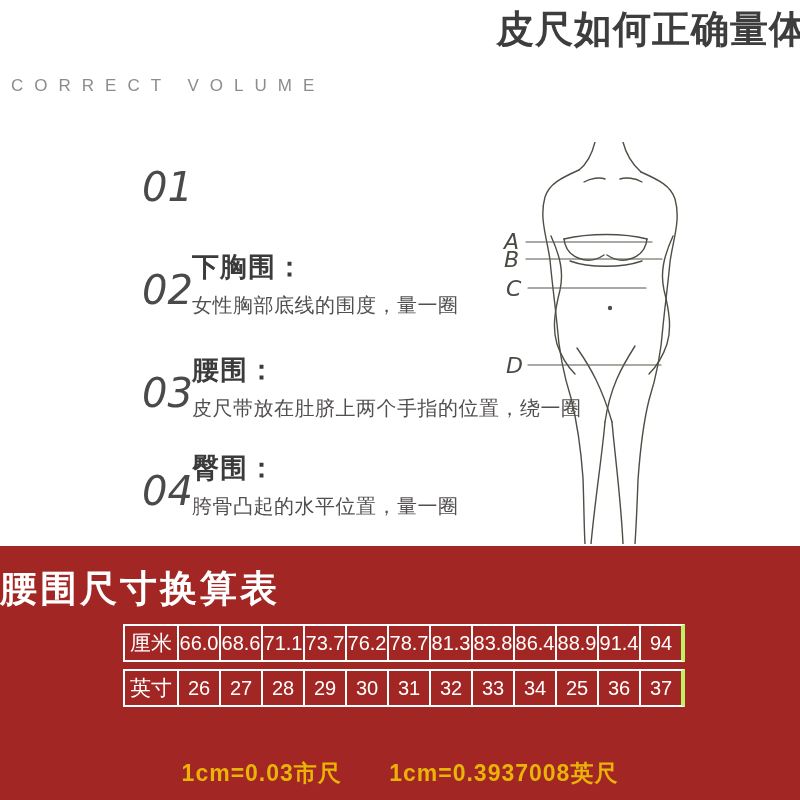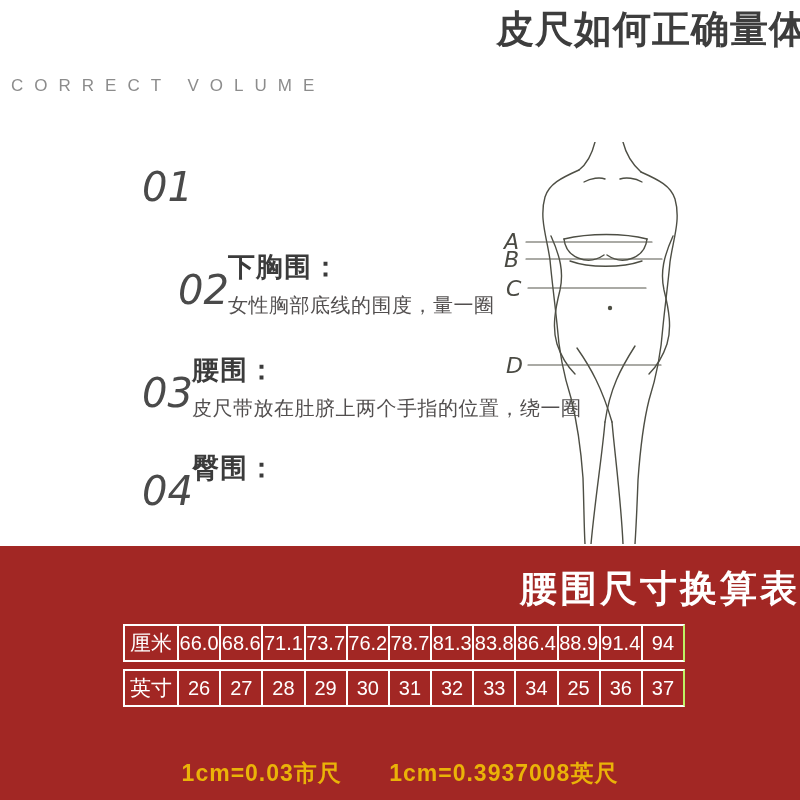--- a/index.html
+++ b/index.html
@@ -18,44 +18,44 @@
   }
   
   .step{position:absolute;left:142px;white-space:nowrap;}
   .step .num{
     position:absolute;left:0;top:18px;font-style:italic;font-size:40px;
     color:#4a4a4a;font-weight:500;font-family:"DejaVu Sans",sans-serif;
   }
   .step .body{margin-left:50px;}
   .step .heading{font-size:27px;font-weight:800;color:#3b3b3b;letter-spacing:1px;}
   .step .desc{font-size:20px;color:#524f4f;margin-top:7px;letter-spacing:0.5px;}
-  .step1{top:146px;} .step2{top:249px;margin-left:36px;} .step3{top:352px;} .step4{top:450px;}
+  .step1{top:146px;} .step2{top:249px;} .step3{top:352px;} .step4{top:450px;}
   
   .figure{position:absolute;left:493px;top:142px;width:222px;height:402px;}
   .figure path{fill:none;stroke:#4d4e44;stroke-width:1.4;stroke-linecap:round;}
   .figure .mline{stroke:#56564d;stroke-width:1.2;}
   .figure .dot{fill:#4d4e44;stroke:none;}
   .figure text{
     font-family:"DejaVu Sans",sans-serif;font-style:italic;font-size:22px;fill:#4a4a43;
   }
   
   .red-band{position:absolute;top:546px;left:0;width:800px;height:254px;background:#a22724;}
   .band-title{
-    position:absolute;top:18px;left:0;width:100%;text-align:right;
+    position:absolute;top:18px;left:0;width:100%;text-align:left;
     font-size:37px;font-weight:800;color:#ffffff;letter-spacing:3px;
   }
   .conv-table{position:absolute;top:78px;left:123px;width:562px;}
   .conv-row{display:flex;margin-bottom:7px;}
   .conv-row:last-child{margin-bottom:0;}
   .cell{
     flex:1;height:34px;line-height:34px;text-align:center;
     border-top:2px solid #fff;border-bottom:2px solid #fff;border-left:2px solid #fff;
     font-size:20px;color:#ffffff;overflow:hidden;
   }
-  .cell:last-child{border-right:2px solid #bef264;}
+  .cell:last-child{border-right:4px solid #bef264;}
   .cell.label{flex:0 0 52px;font-size:21px;}
   .footnote{
     position:absolute;top:212px;left:0;width:100%;text-align:center;
     font-size:23px;font-weight:700;color:#eab308;letter-spacing:1px;
   }
   .footnote span{margin:0 20px;}
 </style>
 </head>
 <body>
 
@@ -79,20 +79,21 @@
       <div class="num">03</div>
       <div class="body">
         <div class="heading">腰围：</div>
         <div class="desc">皮尺带放在肚脐上两个手指的位置，绕一圈</div>
       </div>
     </div>
     <div class="step step4">
       <div class="num">04</div>
       <div class="body">
         <div class="heading">臀围：</div>
+        <div class="desc">胯骨凸起的水平位置，量一圈</div>
       </div>
     </div>
   </div>
 
   <svg class="figure" viewBox="0 0 220 402" xmlns="http://www.w3.org/2000/svg">
     <g>
       <path d="M101,0 C98,12 94,21 85,28"></path>
       <path d="M129,0 C132,12 137,21 147,30"></path>
       <path d="M90,40 C97,36 106,35 111,37"></path>
       <path d="M126,37 C132,35 141,36 148,40"></path>

